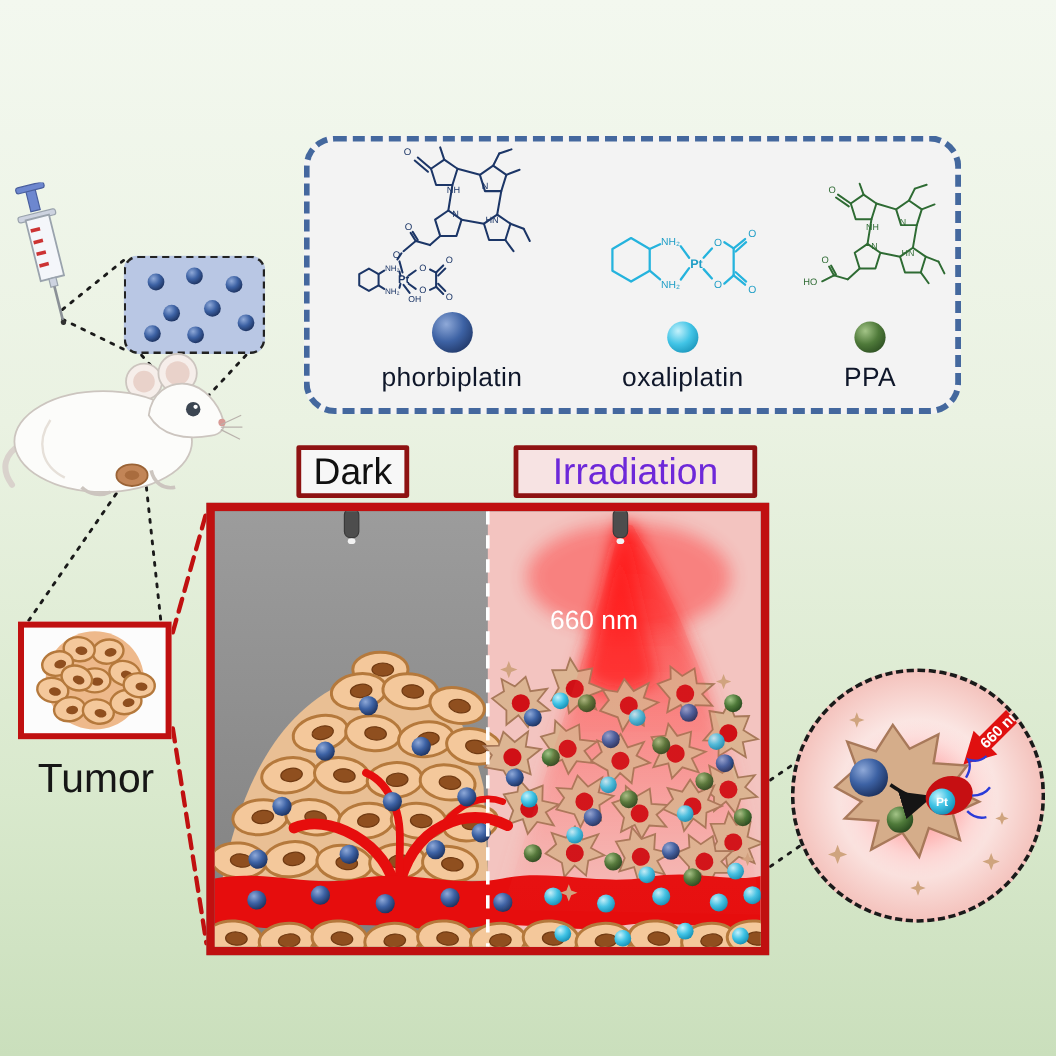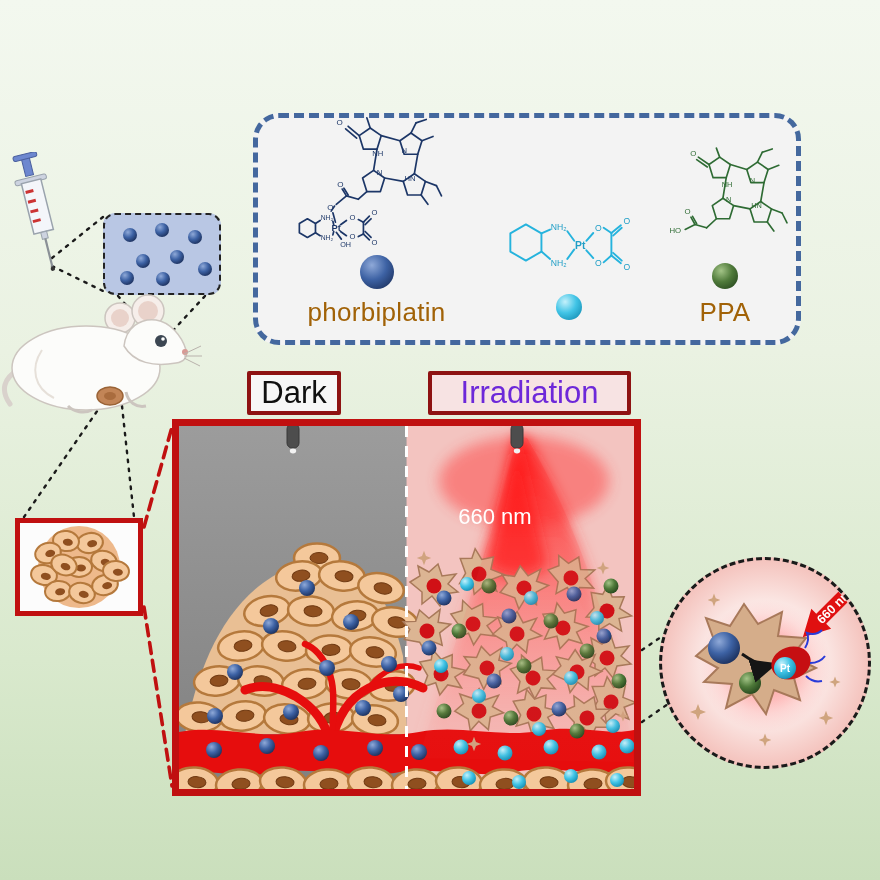--- a/index.html
+++ b/index.html
@@ -9,21 +9,21 @@
   .abs { position:absolute; }
 
   
   .legend-box { left:253px; top:113px; width:548px; height:232px;
     border:5px dashed #44689e; border-radius:26px; background:#f3f3f3; }
   .compound { position:absolute; bottom:12px; display:flex; flex-direction:column;
     align-items:center; justify-content:flex-end; }
   .c1 { left:16px;  width:205px; }
   .c2 { left:236px; width:150px; }
   .c3 { left:398px; width:138px; }
-  .compound-label { font-size:26px; color:#a16207; letter-spacing:.3px; }
+  .compound-label { font-size:22px; color:#0f172a; letter-spacing:.3px; }
   .sphere { border-radius:50%; margin:4px 0 8px 0; }
   .sphere.blue  { width:34px; height:34px;
     background:radial-gradient(circle at 35% 30%, #8fa9d8 0%, #3d62a4 45%, #13234a 100%); }
   .sphere.cyan  { width:26px; height:26px;
     background:radial-gradient(circle at 35% 30%, #c4f1fb 0%, #41c4e6 45%, #087fa6 100%); }
   .sphere.green { width:26px; height:26px;
     background:radial-gradient(circle at 35% 30%, #a3c487 0%, #4f7a3a 45%, #1c3a16 100%); }
   .chem { stroke-linecap:round; stroke-linejoin:round; }
   .chem line, .chem path, .chem polygon { fill:none; stroke-width:2; }
   .chem-p line, .chem-p path, .chem-p polygon { stroke:#1c3667; }
@@ -218,20 +218,21 @@
           <line x1="133" y1="67" x2="143" y2="76"></line>
         <text x="70" y="41" font-size="10" text-anchor="middle">NH₂</text>
         <text x="70" y="82" font-size="10" text-anchor="middle">NH₂</text>
         <text x="95" y="63" font-size="12" font-weight="bold" text-anchor="middle">Pt</text>
         <text x="116" y="42" font-size="10" text-anchor="middle">O</text>
         <text x="116" y="82" font-size="10" text-anchor="middle">O</text>
         <text x="149" y="33" font-size="10" text-anchor="middle">O</text>
         <text x="149" y="87" font-size="10" text-anchor="middle">O</text>
       </svg>
       <div class="sphere cyan"></div>
+      <div class="compound-label">oxaliplatin</div>
     </div>
 
     <div class="compound c3">
       <svg class="chem chem-g" width="136" height="115" viewBox="0 0 165 140">
         <polygon points="76,16 89,25 84,41 68,41 63,25"></polygon>
         <polygon points="122,22 135,31 130,47 114,47 109,31"></polygon>
         <polygon points="126,70 139,79 134,95 118,95 113,79"></polygon>
         <polygon points="80,66 93,75 88,91 72,91 67,75"></polygon>
         <line x1="89" y1="25" x2="109" y2="31"></line>
           <line x1="130" y1="47" x2="126" y2="70"></line>
@@ -523,20 +524,21 @@
             <ellipse rx="13" ry="10" fill="#f4c89b" stroke="#b5793c" stroke-width="2"></ellipse>
             <ellipse cx="2" cy="1" rx="5" ry="3.5" fill="#8f4f1f"></ellipse>
           </g>
         <g transform="translate(44,42) rotate(20)">
             <ellipse rx="13" ry="10" fill="#f4c89b" stroke="#b5793c" stroke-width="2"></ellipse>
             <ellipse cx="2" cy="1" rx="5" ry="3.5" fill="#8f4f1f"></ellipse>
           </g>
       </g>
     </svg>
   </div>
+  <div class="abs tumor-label">Tumor</div>
 
   <div class="abs inset">
     <svg width="205" height="205" viewBox="0 0 205 205">
       <circle cx="103" cy="106" r="66" fill="url(#gGlow)"></circle>
       <path d="M34,96 L52,80 L44,58 L68,66 L82,44 L96,64 L120,52 L116,76 L144,78 L130,96 L154,108 L132,118 L138,140 L112,130 L104,154 L90,134 L64,148 L70,124 L42,122 L56,108 Z" fill="#d5ad8a" stroke="#a8795a" stroke-width="2"></path>
       <g transform="translate(196,22) rotate(135)">
         <polygon points="0,-7 52,-7 52,-14 78,0 52,14 52,7 0,7" fill="#e01010"></polygon>
         <text transform="translate(34,0) rotate(180)" y="4.5" font-size="12.5" font-weight="bold" fill="#ffffff" text-anchor="middle">660 nm</text>
       </g>
       <circle cx="62" cy="88" r="16" fill="url(#gBlue)"></circle>

